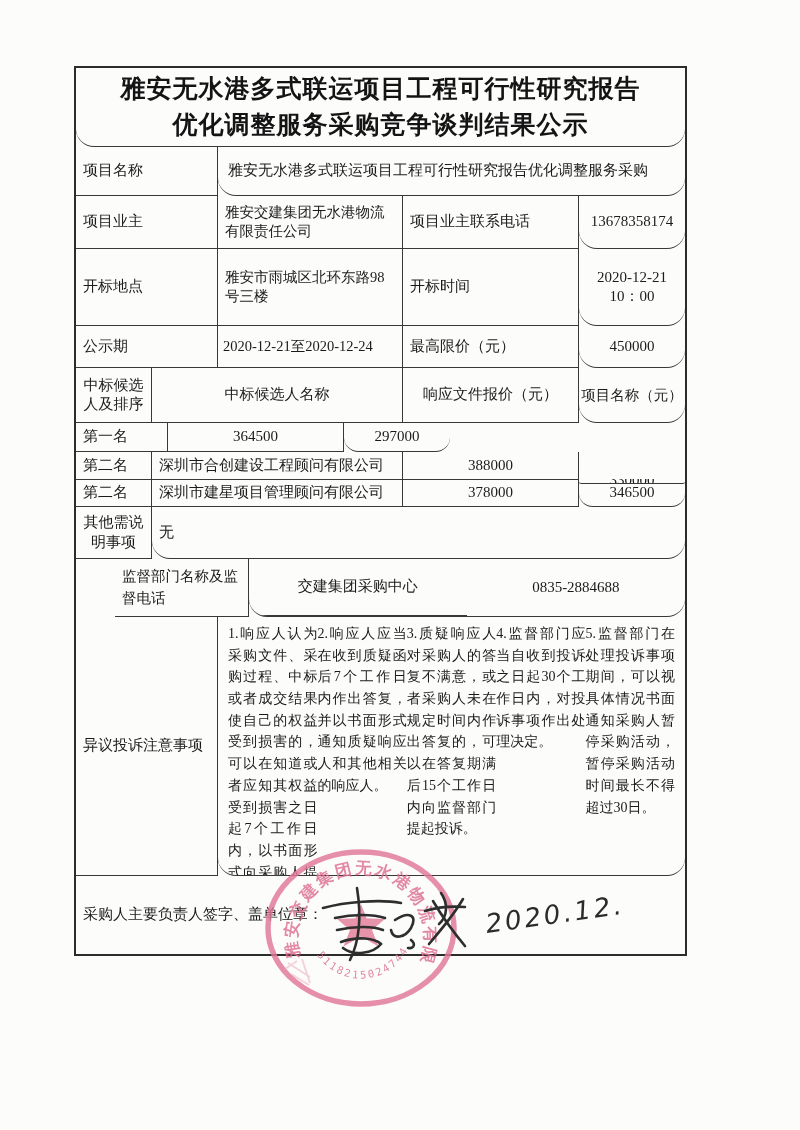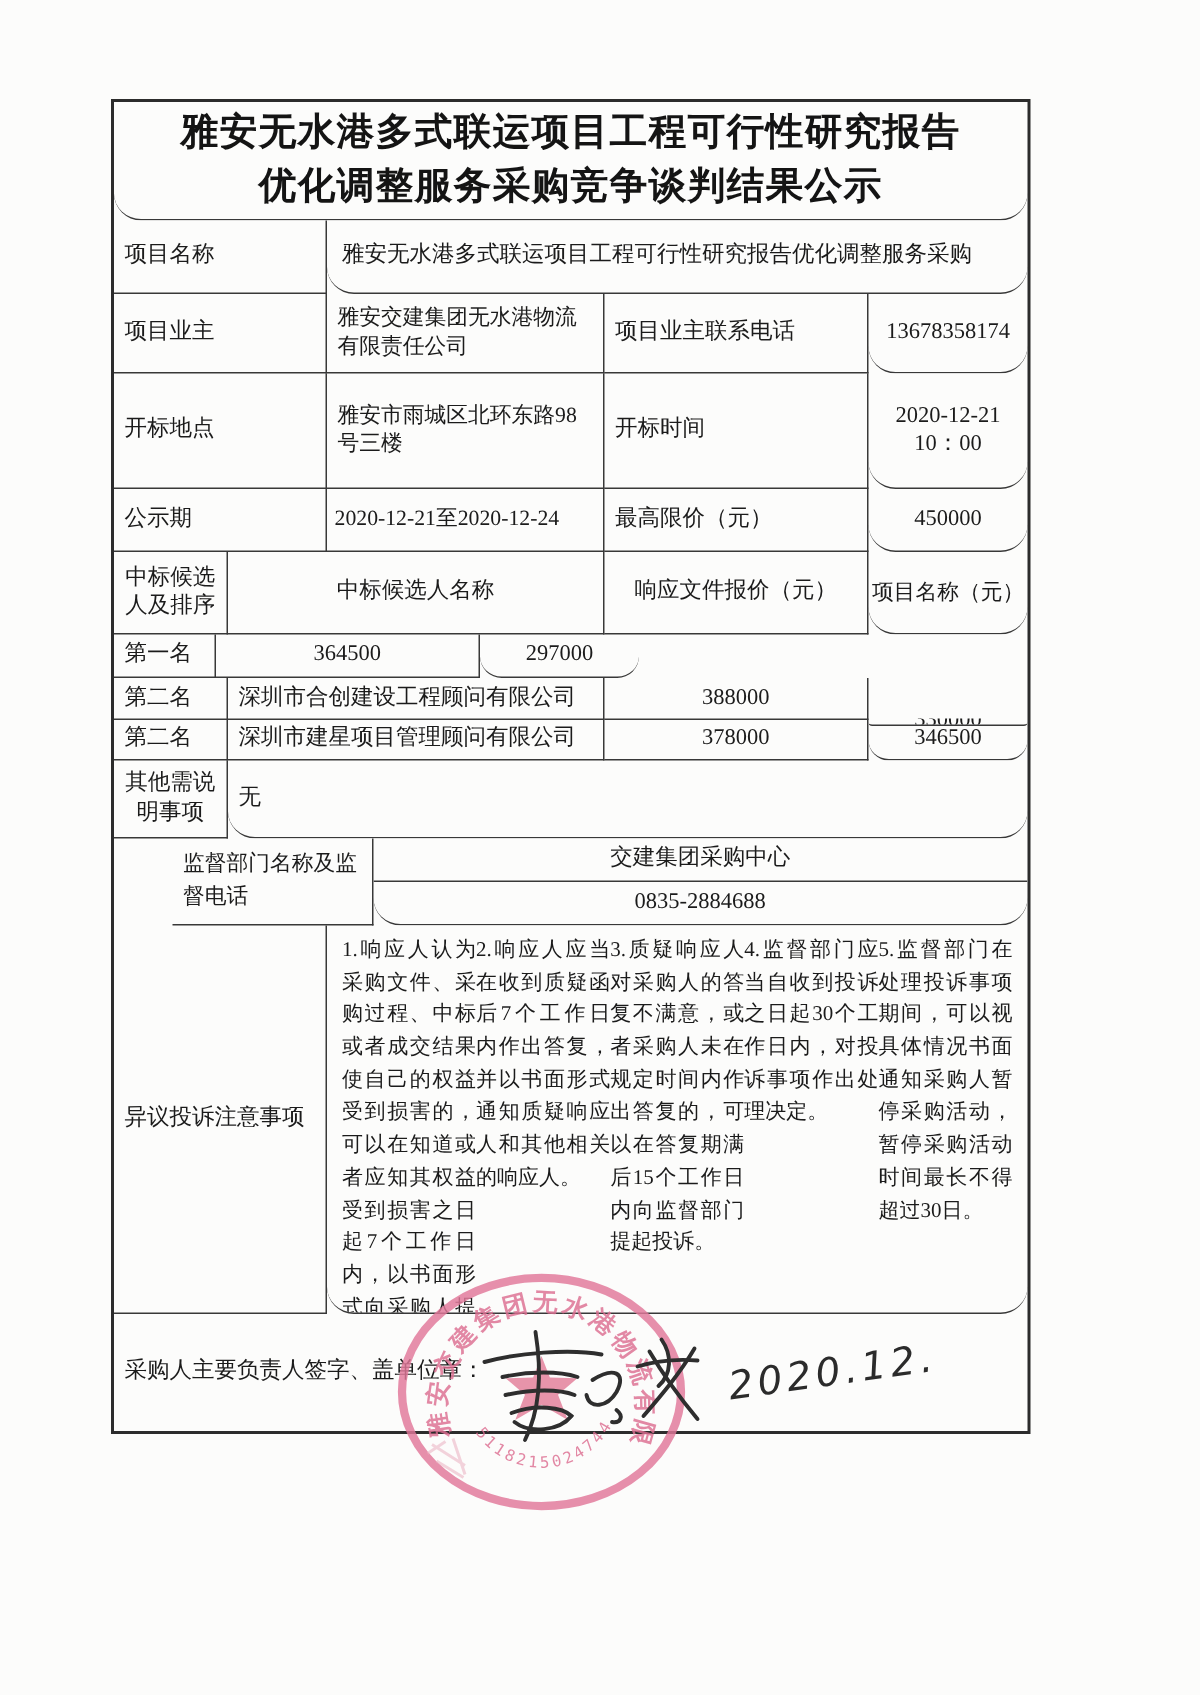--- a/index.html
+++ b/index.html
@@ -33,21 +33,21 @@
     font-size:25px;font-weight:bold;line-height:36px;color:#141414;
     justify-content:center;text-align:center;padding:0 34px;
     letter-spacing:1px;
   }
   .small{font-size:14.5px;}
   .objection-body{
     flex-direction:row;justify-content:center;align-items:flex-start;
     font-size:14px;line-height:1.55;padding:6px 10px 6px 10px;text-align:justify;
   }
   .objection-body div{width:100%;}
-  .sup-col{flex-direction:column;padding:0;align-items:stretch;}
+  .sup-col{flex-direction:row;padding:0;align-items:stretch;}
   .sup-sub{
     flex:1 1 50%;display:flex;align-items:center;justify-content:center;
     box-sizing:border-box;text-align:center;
   }
   .sup-sub.first{border-bottom:1.5px solid #383838;}
   .overlay{position:absolute;pointer-events:none;}
 </style>
 </head>
 <body>
 
@@ -88,21 +88,21 @@
 
     <div class="r" style="height:55px;">
       <div class="c ctr pre" style="width:76px;">中标候选
 人及排序</div>
       <div class="c ctr" style="width:251px;">中标候选人名称</div>
       <div class="c ctr" style="width:176px;">响应文件报价（元）</div>
       <div class="c noR ctr small" style="width:106px;">项目名称（元）</div>
     </div>
 
     <div class="r" style="height:29px;">
-      <div class="c" style="width:68px;">第一名</div>
+      <div class="c" style="width:92px;">第一名</div>
       <div class="c ctr" style="width:176px;">364500</div>
       <div class="c noR ctr" style="width:106px;">297000</div>
     </div>
 
     <div class="r" style="height:28px;">
       <div class="c" style="width:76px;">第二名</div>
       <div class="c" style="width:251px;">深圳市合创建设工程顾问有限公司</div>
       <div class="c ctr" style="width:176px;">388000</div>
       <div class="c noR ctr" style="width:106px;margin-top:27px;">330000</div>
     </div>

